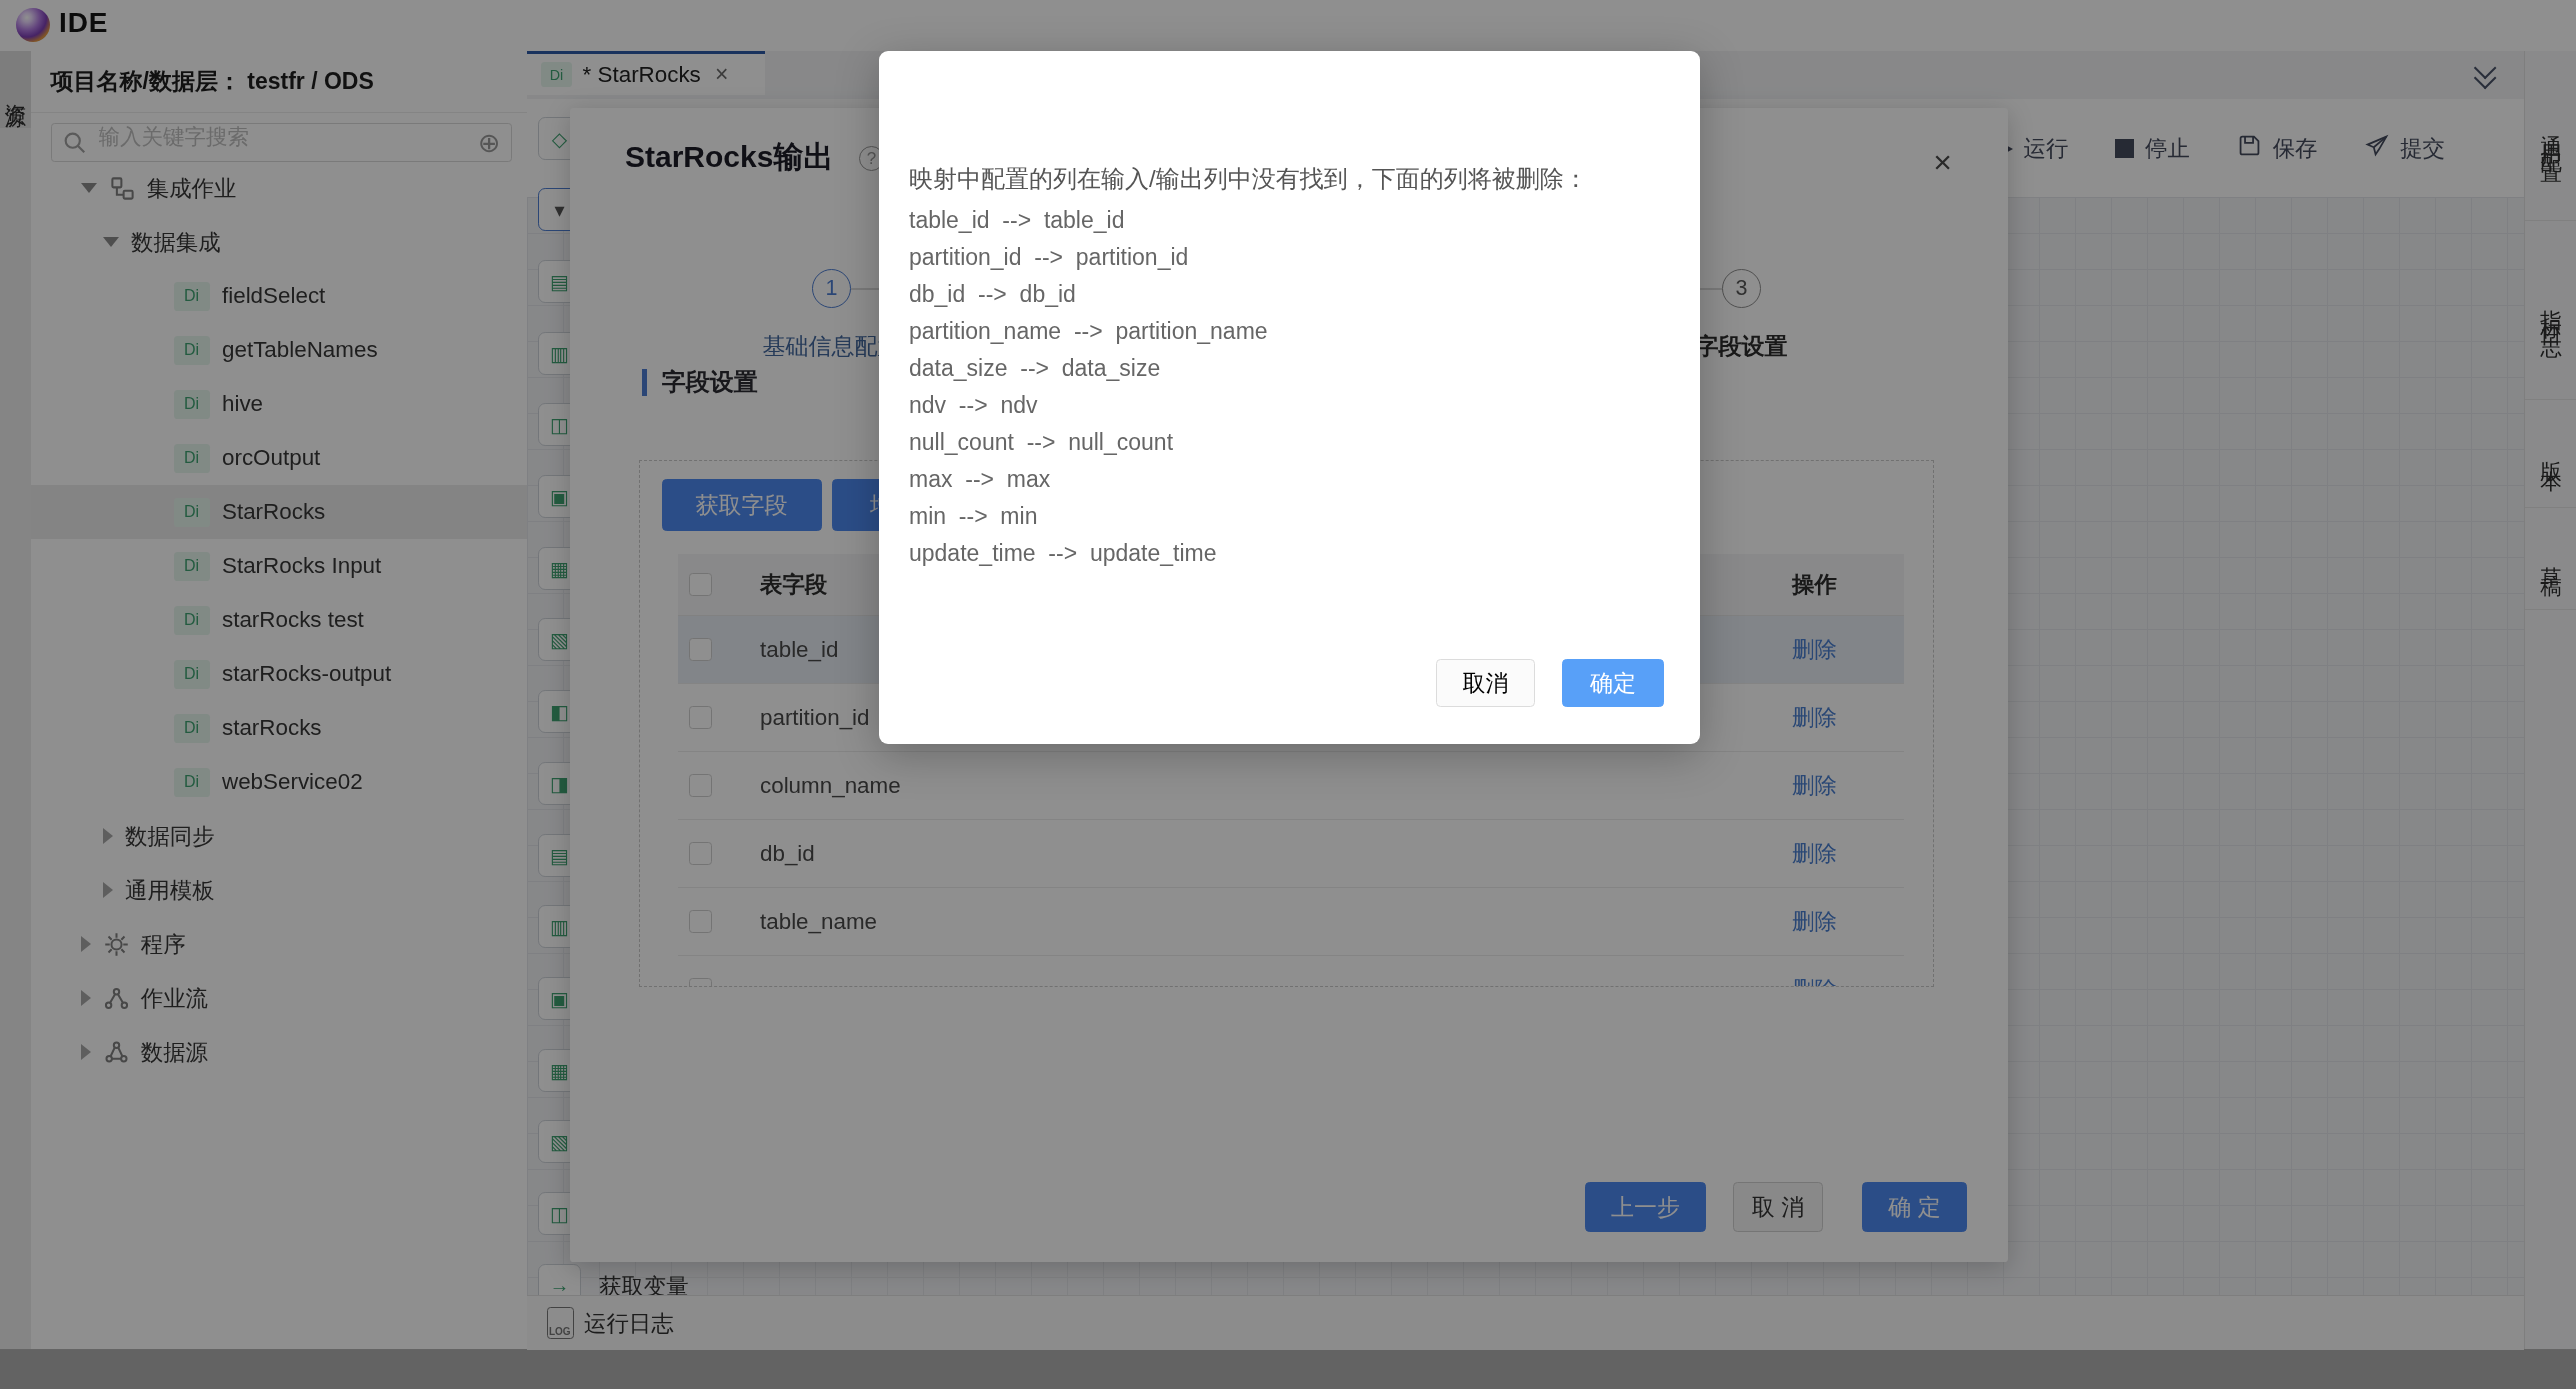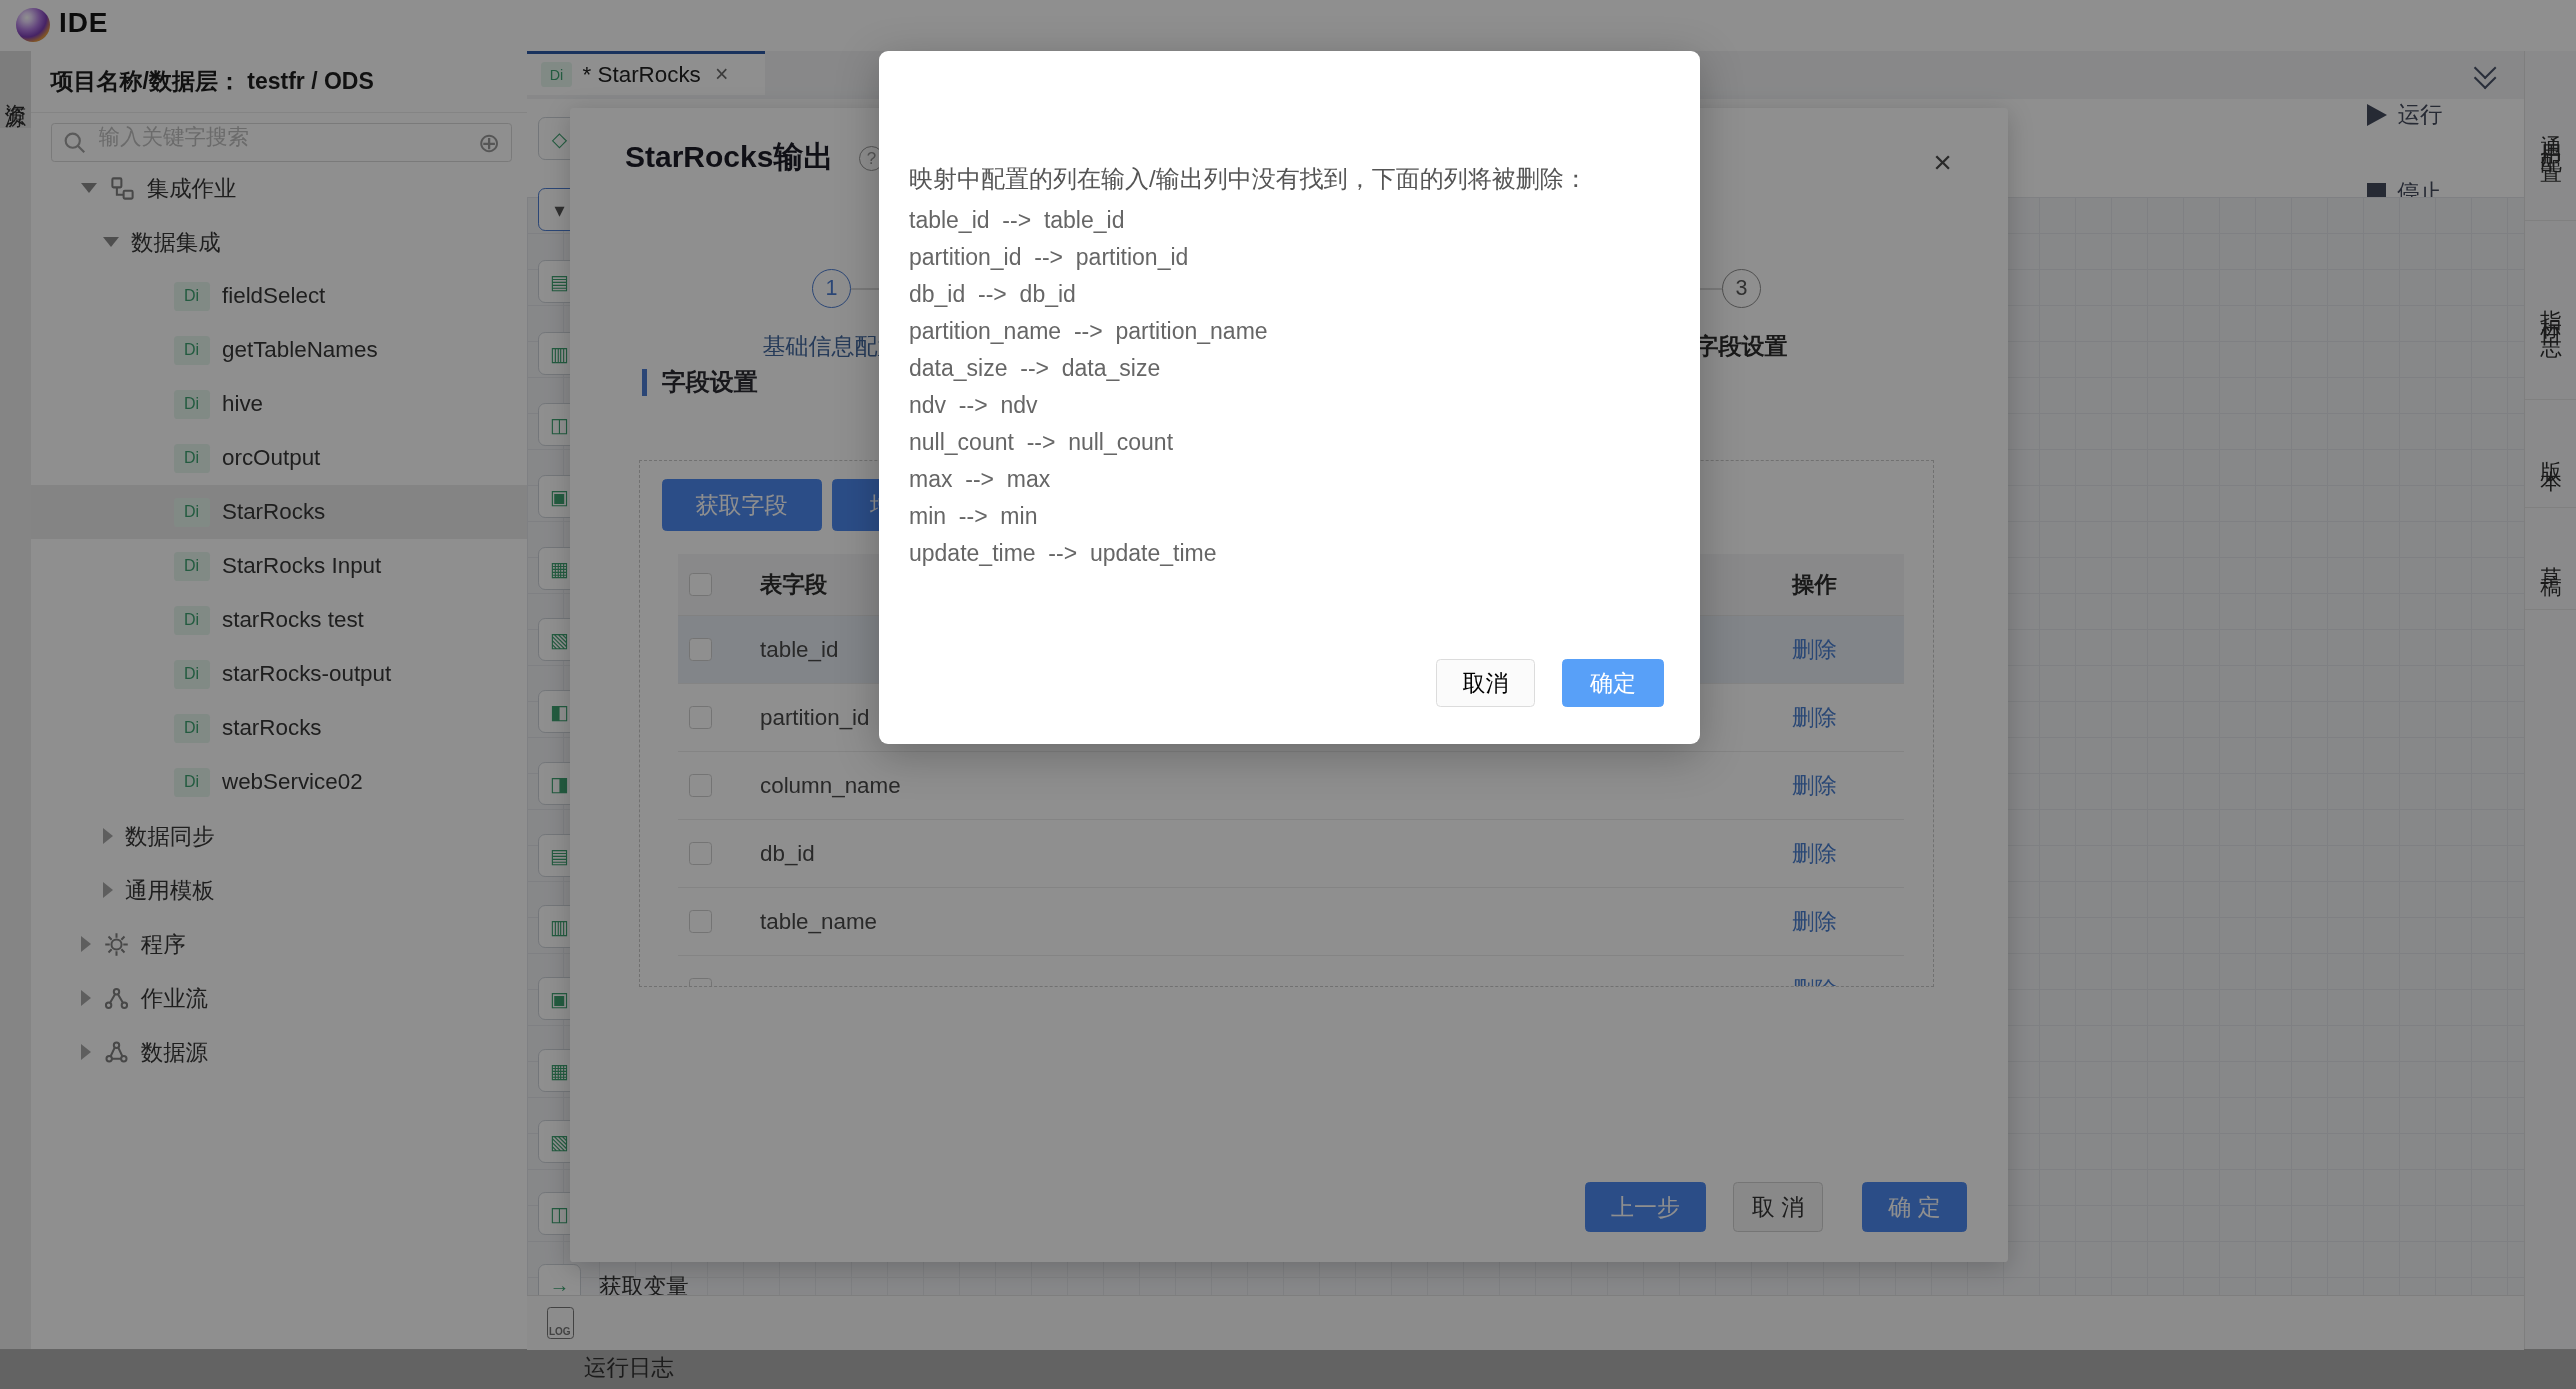--- a/index.html
+++ b/index.html
@@ -43,37 +43,37 @@
   .etab{position:absolute;left:0;top:0;height:44px;width:238px;background:#fff;border-top:3.6px solid var(--tab_top);
         display:flex;align-items:center;padding:0 14.3px;box-sizing:border-box;cursor:pointer;}
   .etab .dibadge{width:30.5px;height:25px;font-size:14.3px;margin-right:10.8px;}
   .etab-title{font-size:22.4px;color:#222;}
   .etab-close{margin-left:14.3px;font-size:23px;color:#6b6b6b;}
   .collapse{position:absolute;right:25px;top:9px;width:27px;height:29px;cursor:pointer;}
   .collapse i{position:absolute;left:5.4px;width:14.3px;height:14.3px;border-right:2.7px solid #4a5268;border-bottom:2.7px solid #4a5268;
               transform:rotate(45deg);}
   .collapse i:nth-child(1){top:0;} .collapse i:nth-child(2){top:10px;}
   .toolbar{position:absolute;left:527px;top:99px;width:1997px;height:99px;background:#fff;}
-  .tools{position:absolute;right:79px;top:0;height:99px;display:flex;align-items:center;gap:47px;flex-direction:column;}
+  .tools{position:absolute;right:79px;top:0;height:99px;display:flex;align-items:center;gap:47px;}
   .tool{display:flex;align-items:center;gap:10.8px;font-size:22.4px;color:#454b5e;cursor:pointer;}
   .ticon-play{width:0;height:0;border-top:11.7px solid transparent;border-bottom:11.7px solid transparent;border-left:20px solid #454b5e;}
   .ticon-stop{width:19px;height:19px;background:#454b5e;}
   .tool svg{width:25px;height:25px;stroke:#454b5e;fill:none;stroke-width:2;}
   .canvas{position:absolute;left:527px;top:197px;width:1997px;height:1098px;background-color:#f1f2f5;
           background-image:linear-gradient(#e3e5e9 0.9px,transparent 0.9px),linear-gradient(90deg,#e3e5e9 0.9px,transparent 0.9px);
           background-size:36px 36px;}
   .palette-item{position:absolute;width:43px;height:43px;background:#fff;border:1.8px solid #ced3d9;border-radius:7.2px;
                 box-sizing:border-box;display:flex;align-items:center;justify-content:center;font-size:20px;color:var(--green);
                 cursor:pointer;z-index:2;}
   .palette-item.sel{border-color:var(--step_blue);color:#555;}
   .palette-label{position:absolute;font-size:22.4px;color:#333;z-index:2;white-space:nowrap;}
   .logbar{position:absolute;left:527px;top:1295px;width:1997px;height:54px;background:#fafafa;border-top:0.9px solid #e0e0e0;z-index:3;}
   .log-icon{position:absolute;left:20px;top:10.8px;width:27px;height:32px;border:1.8px solid #777;border-radius:3.6px;box-sizing:border-box;}
   .log-icon span{position:absolute;left:0.9px;bottom:0.9px;font-size:10px;font-weight:bold;color:#777;}
-  .log-label{position:absolute;left:57px;top:11.7px;font-size:22.4px;color:#333;margin-top:44px;}
+  .log-label{position:absolute;left:57px;top:11.7px;font-size:22.4px;color:#333;}
   
   .right-rail{position:absolute;left:2524px;top:51px;width:52px;height:1298px;background:#f6f7f8;border-left:0.9px solid #e0e0e0;}
   .rr-group{position:absolute;left:0;width:52px;border-bottom:0.9px solid #e4e4e4;display:flex;align-items:center;justify-content:center;
             writing-mode:vertical-rl;text-orientation:upright;font-size:21.5px;color:#2f2f2f;letter-spacing:9px;cursor:pointer;}
   
   .desktop-strip{position:absolute;left:0;top:1350px;width:2576px;height:39px;background:#b0b0b0;}
   
   .modal{position:absolute;left:570px;top:108px;width:1438px;height:1154px;background:#fff;border-radius:3.6px;
          box-shadow:0 5.4px 27px rgba(0,0,0,.2);z-index:10;}
   .modal-title{position:absolute;left:55px;top:29px;font-size:30px;font-weight:600;color:#1d1d28;}

